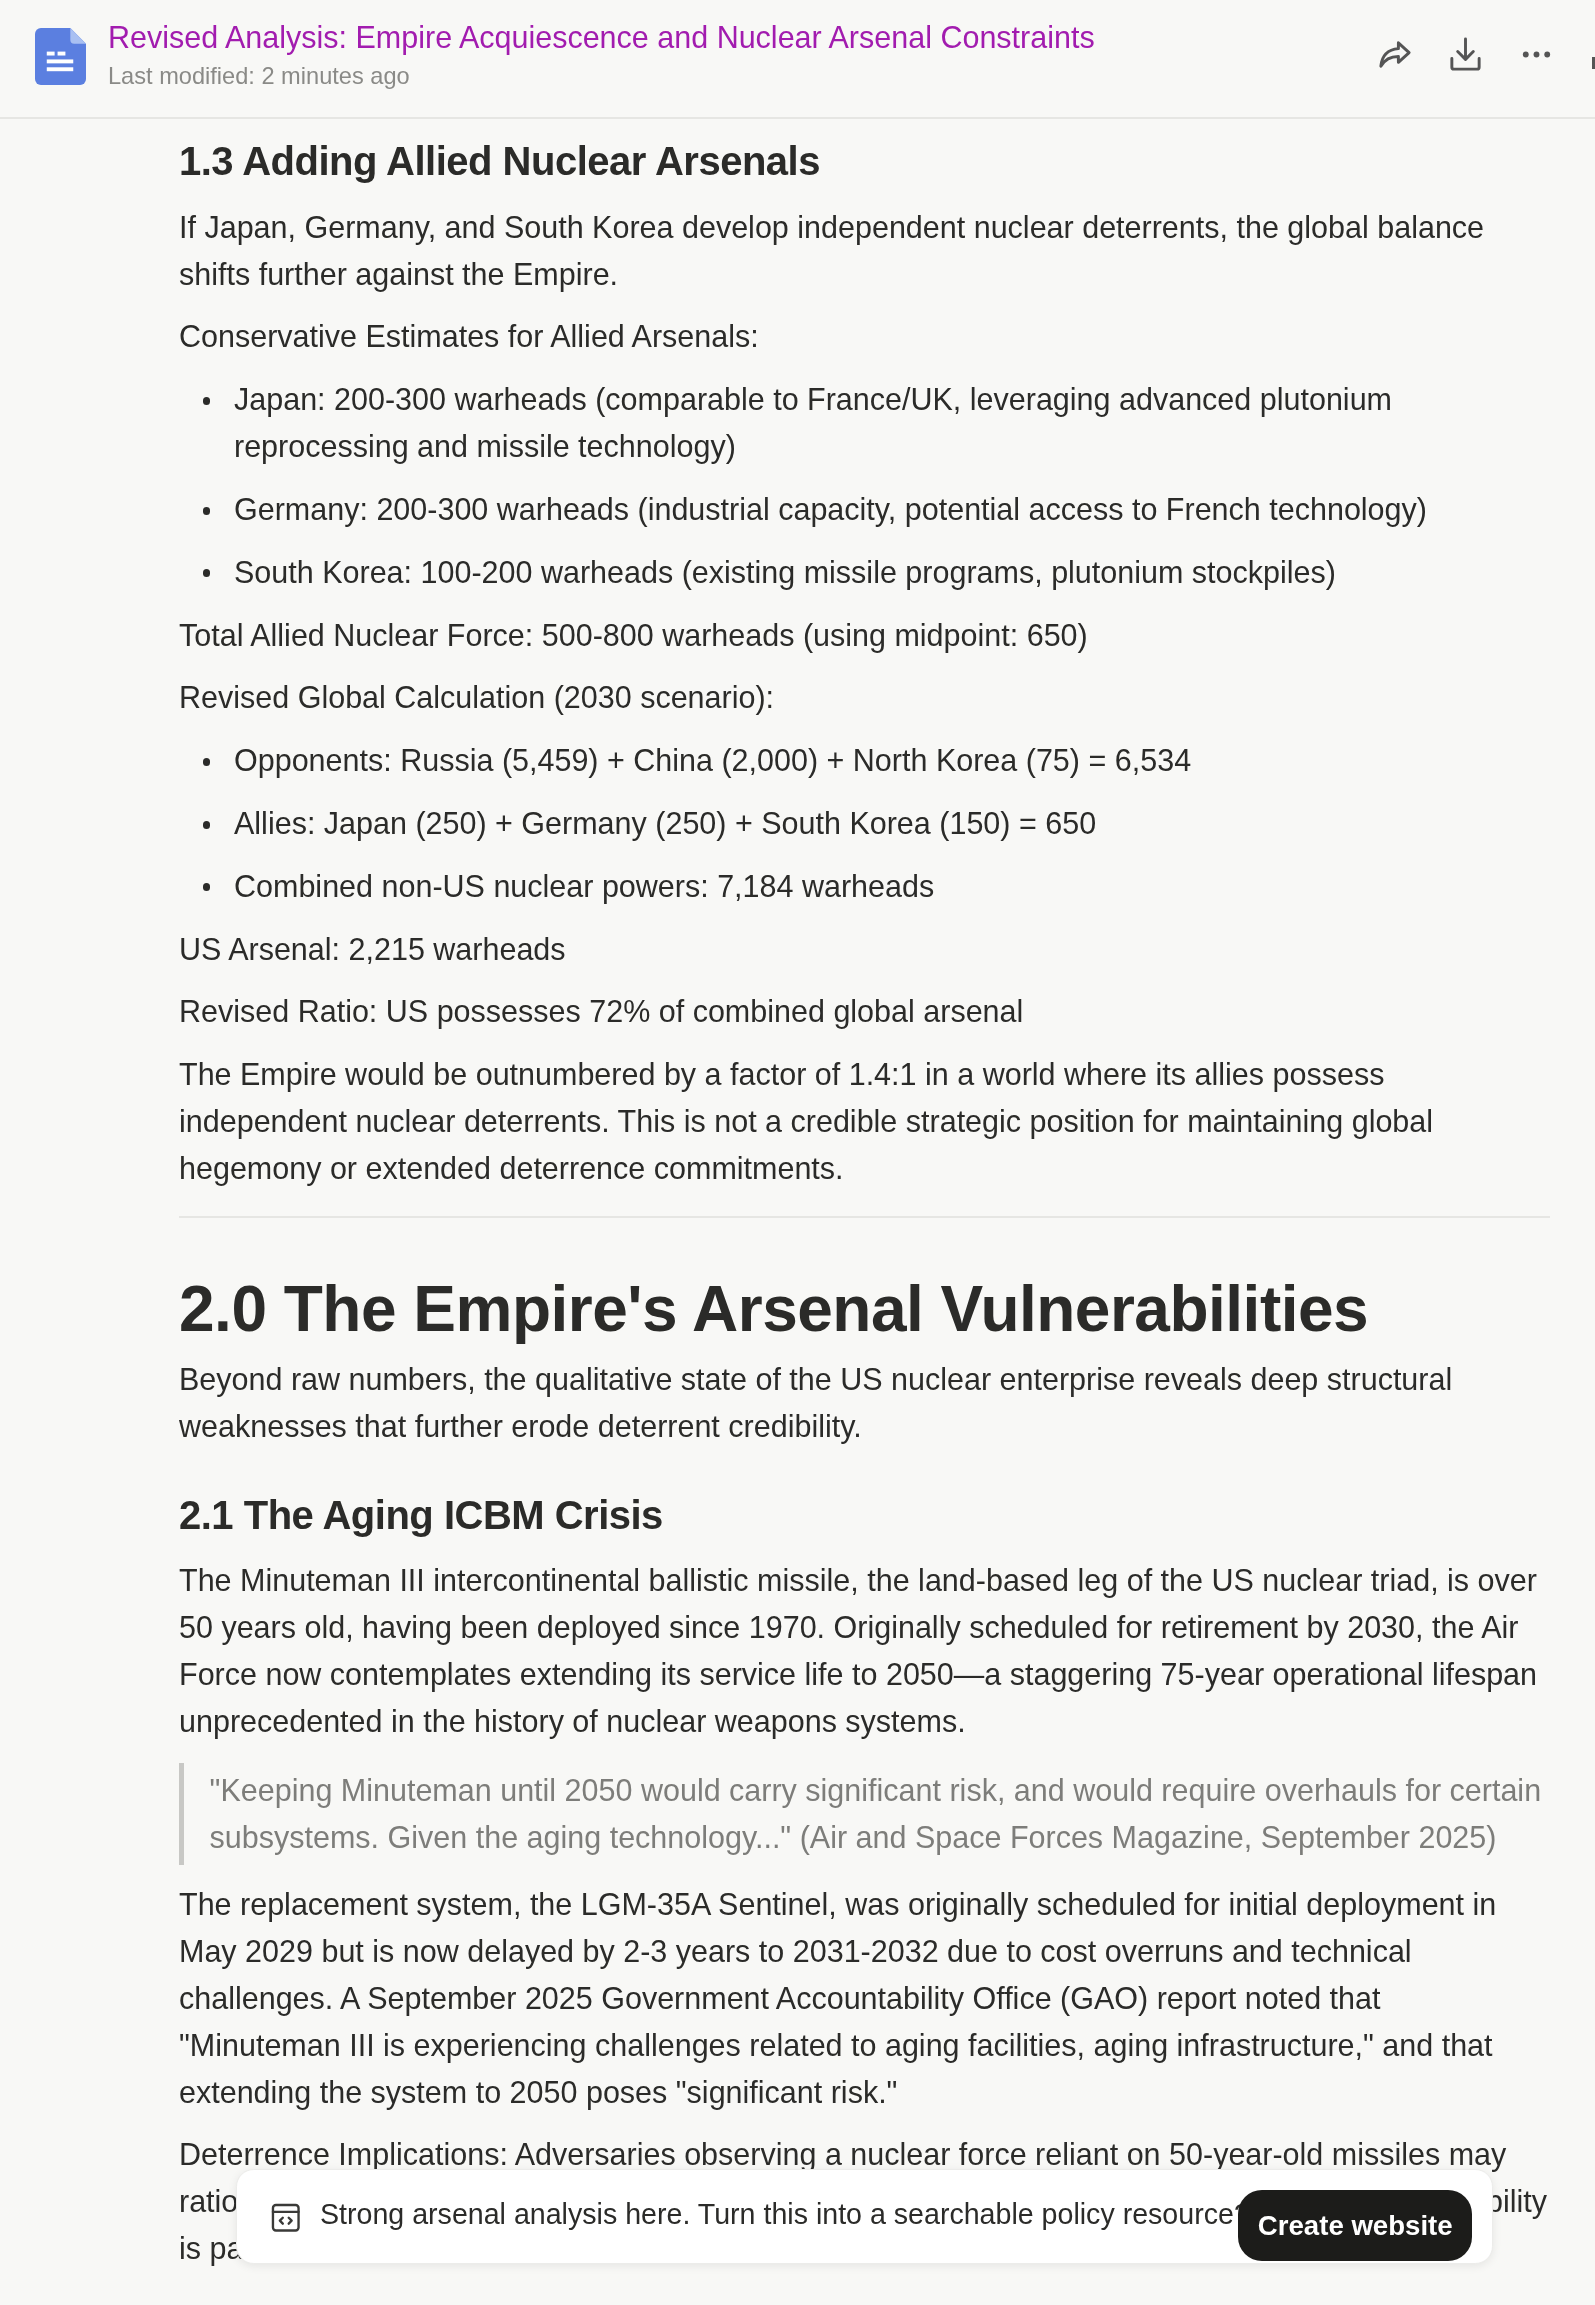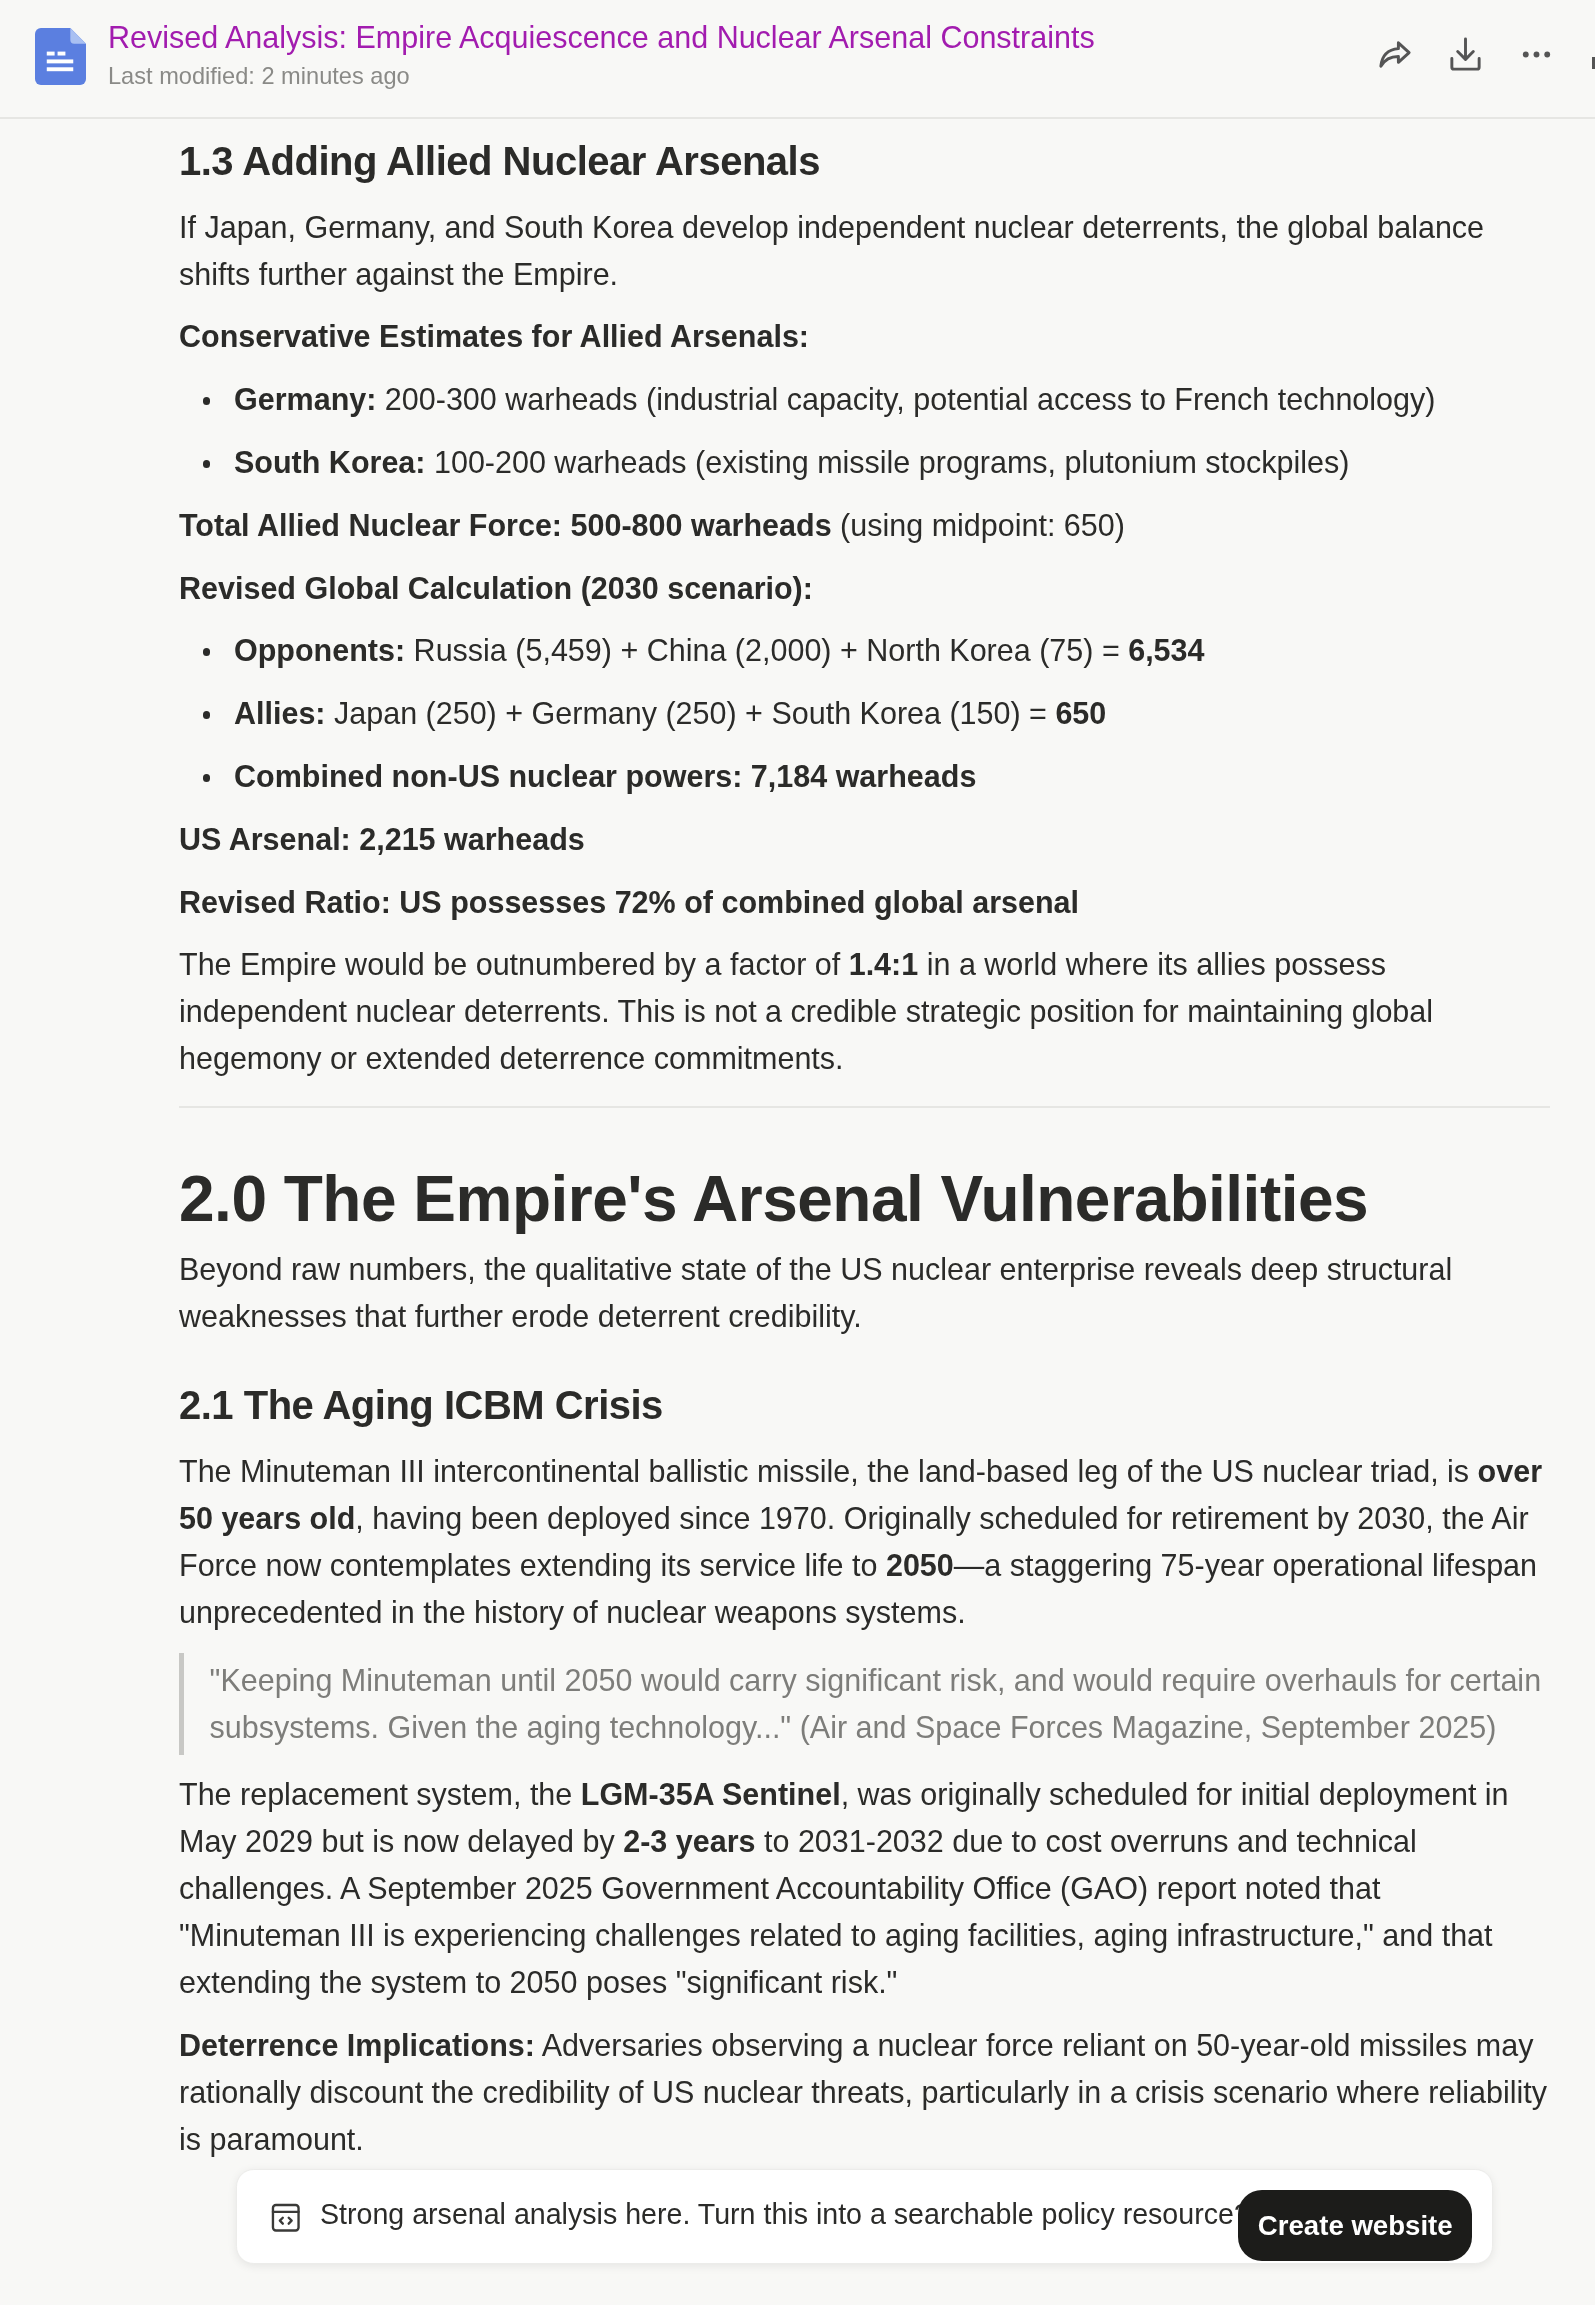--- a/index.html
+++ b/index.html
@@ -36,21 +36,21 @@
     color: #2b2b29; margin-top: 15.8px; line-height: 53px;
   }
   h2 {
     font-size: 64px; font-weight: bold; letter-spacing: -0.5px;
     color: #2b2b29; line-height: 61px;
   }
   p, li {
     font-size: 30.5px; line-height: 47px; color: #2b2b29;
   }
   p { margin-top: 15.8px; }
-  b { font-weight: bold; }
+  b { font-weight: normal; }
   ul { list-style: none; margin-top: 15.8px; }
   ul li { position: relative; padding-left: 55px; margin-top: 15.8px; }
   ul li:first-child { margin-top: 0; }
   ul li::before {
     content: ""; position: absolute; left: 23.6px; top: 20.7px;
     width: 7.9px; height: 7.9px; border-radius: 50%; background: #2b2b29;
   }
   hr {
     border: none; height: 2px; background: #e6e6e3; margin-top: 23.6px; margin-bottom: 61px;
   }
@@ -112,20 +112,21 @@
     </svg>
   </div>
   <div class="edge-mark"></div>
 </div>
 
 <div class="content">
   <h3>1.3 Adding Allied Nuclear Arsenals</h3>
   <p>If Japan, Germany, and South Korea develop independent nuclear deterrents, the global balance shifts further against the Empire.</p>
   <p><b>Conservative Estimates for Allied Arsenals:</b></p>
   <ul>
+    <li><b>Japan:</b><span> 200-300 warheads (comparable to France/UK, leveraging advanced plutonium reprocessing and missile technology)</span></li>
     <li><b>Germany:</b><span> 200-300 warheads (industrial capacity, potential access to French technology)</span></li>
     <li><b>South Korea:</b><span> 100-200 warheads (existing missile programs, plutonium stockpiles)</span></li>
   </ul>
   <p><b>Total Allied Nuclear Force: 500-800 warheads</b><span> (using midpoint: 650)</span></p>
   <p><b>Revised Global Calculation (2030 scenario):</b></p>
   <ul>
     <li><b>Opponents:</b><span> Russia (5,459) + China (2,000) + North Korea (75) = </span><b>6,534</b></li>
     <li><b>Allies:</b><span> Japan (250) + Germany (250) + South Korea (150) = </span><b>650</b></li>
     <li><b>Combined non-US nuclear powers: 7,184 warheads</b></li>
   </ul>

